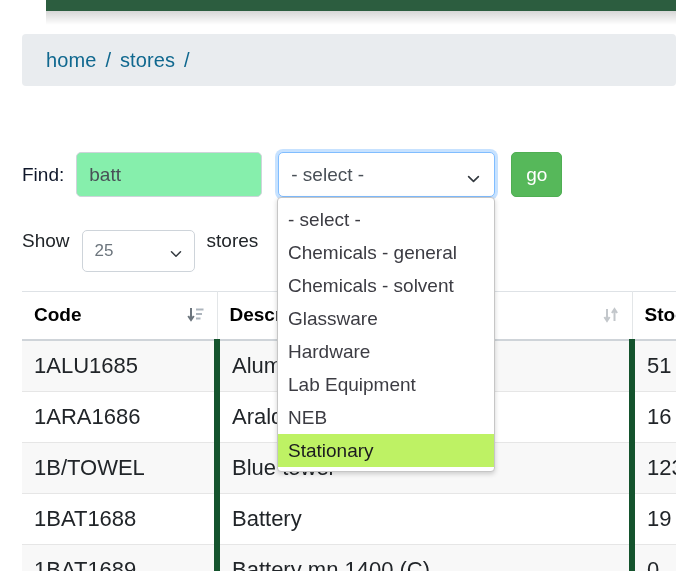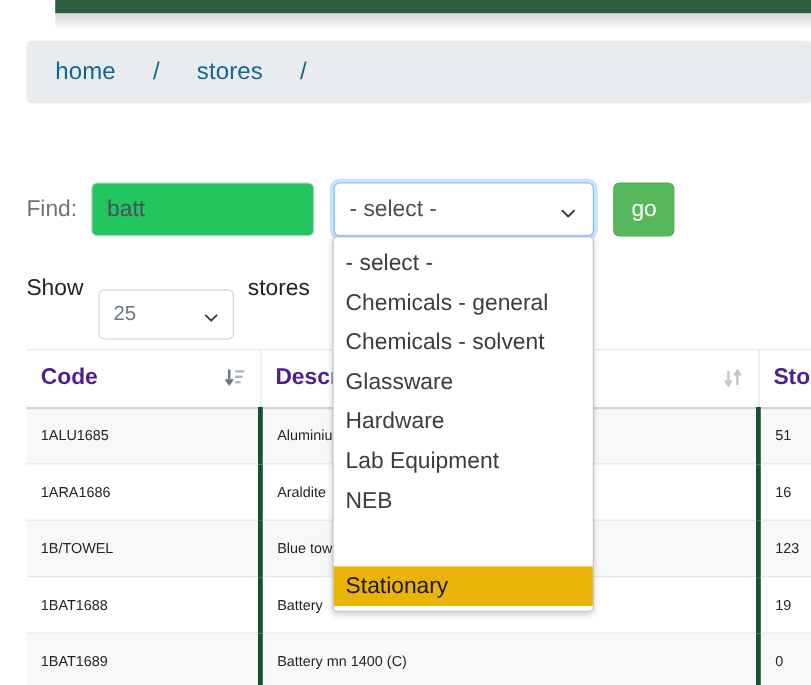--- a/index.html
+++ b/index.html
@@ -25,21 +25,20 @@
 
   
   #breadcrumb {
     position: absolute;
     left: 22px; top: 34px; width: 654px; height: 52px;
     background: #e9ecef;
     border-radius: 4px;
     display: flex;
     align-items: center;
     padding-left: 24px;
-    gap: 22px;
   }
   .crumb {
     font-size: 20px;
     color: #10688f;
     letter-spacing: 0.1px;
   }
   .crumb-sep {
     font-size: 20px;
     color: #10688f;
     margin: 0 9px;
@@ -47,32 +46,32 @@
 
   
   #find-row {
     position: absolute;
     left: 22px; top: 152px;
     display: flex;
     align-items: center;
   }
   #find-label {
     font-size: 19px;
-    color: #737373;
+    color: #0f172a;
     margin-right: 12px;
   }
   #find-input {
     width: 186px; height: 45px;
     border: 1px solid #ced4da;
     border-radius: 5px;
     font-size: 19px;
     color: #495057;
     padding: 0 12px;
     font-family: "Liberation Sans", sans-serif;
-    background: #22c55e;
+    background: #86efac;
     outline: none;
   }
   #type-select-wrap {
     position: relative;
     margin-left: 16px;
   }
   #type-select {
     width: 217px; height: 45px;
     border: 1px solid #80bdff;
     border-radius: 5px;
@@ -121,40 +120,39 @@
   .opt {
     font-size: 19px;
     color: #3c3c43;
     line-height: 33px;
     height: 33px;
     padding: 0 0 0 10px;
     white-space: nowrap;
     cursor: default;
   }
   .opt.selected {
-    background: #eab308;
+    background: #bef264;
     color: #1b1b1f;
-    margin-top: 38px;
   }
 
   
   #show-row {
     position: absolute;
     left: 22px; top: 230px;
     display: flex;
     align-items: flex-start;
   }
   #show-label, #entries-label {
     font-size: 19px;
     color: #212529;
   }
   #entries-select {
     position: relative;
     width: 113px; height: 42px;
-    margin: 11px 12px;
+    margin: 0 12px;
     border: 1px solid #ced4da;
     border-radius: 5px;
     background: #fff;
     display: flex;
     align-items: center;
     padding: 0 12px;
     font-size: 17px;
     color: #6c757d;
     cursor: pointer;
   }
@@ -169,37 +167,37 @@
   #inv-table {
     position: absolute;
     left: 22px; top: 291px;
     width: 700px;
     border-collapse: collapse;
     table-layout: fixed;
   }
   #inv-table th {
     font-size: 19px;
     font-weight: bold;
-    color: #4c1d95;
+    color: #000000;
     text-align: left;
     padding: 12px 10px 12px 12px;
     border-top: 1px solid #dee2e6;
     border-bottom: 2px solid #cfd4d9;
     border-right: 1px solid #e3e6e8;
     position: relative;
     background: #ffffff;
     height: 48px;
     vertical-align: middle;
   }
   #inv-table td {
-    font-size: 12px;
+    font-size: 22px;
     color: #212529;
     padding: 12px 10px 12px 12px;
     border-bottom: 1px solid #e6e6e6;
-    border-right: 4px solid #14532d;
+    border-right: 6px solid #14532d;
     height: 47px;
     vertical-align: middle;
     white-space: nowrap;
     overflow: hidden;
   }
   #inv-table tbody tr:nth-child(odd) td { background: #f8f8f8; }
   #inv-table tbody tr:nth-child(even) td { background: #ffffff; }
   .col-code { width: 195px; }
   .col-desc { width: 415px; }
   .col-stock { width: 90px; }

